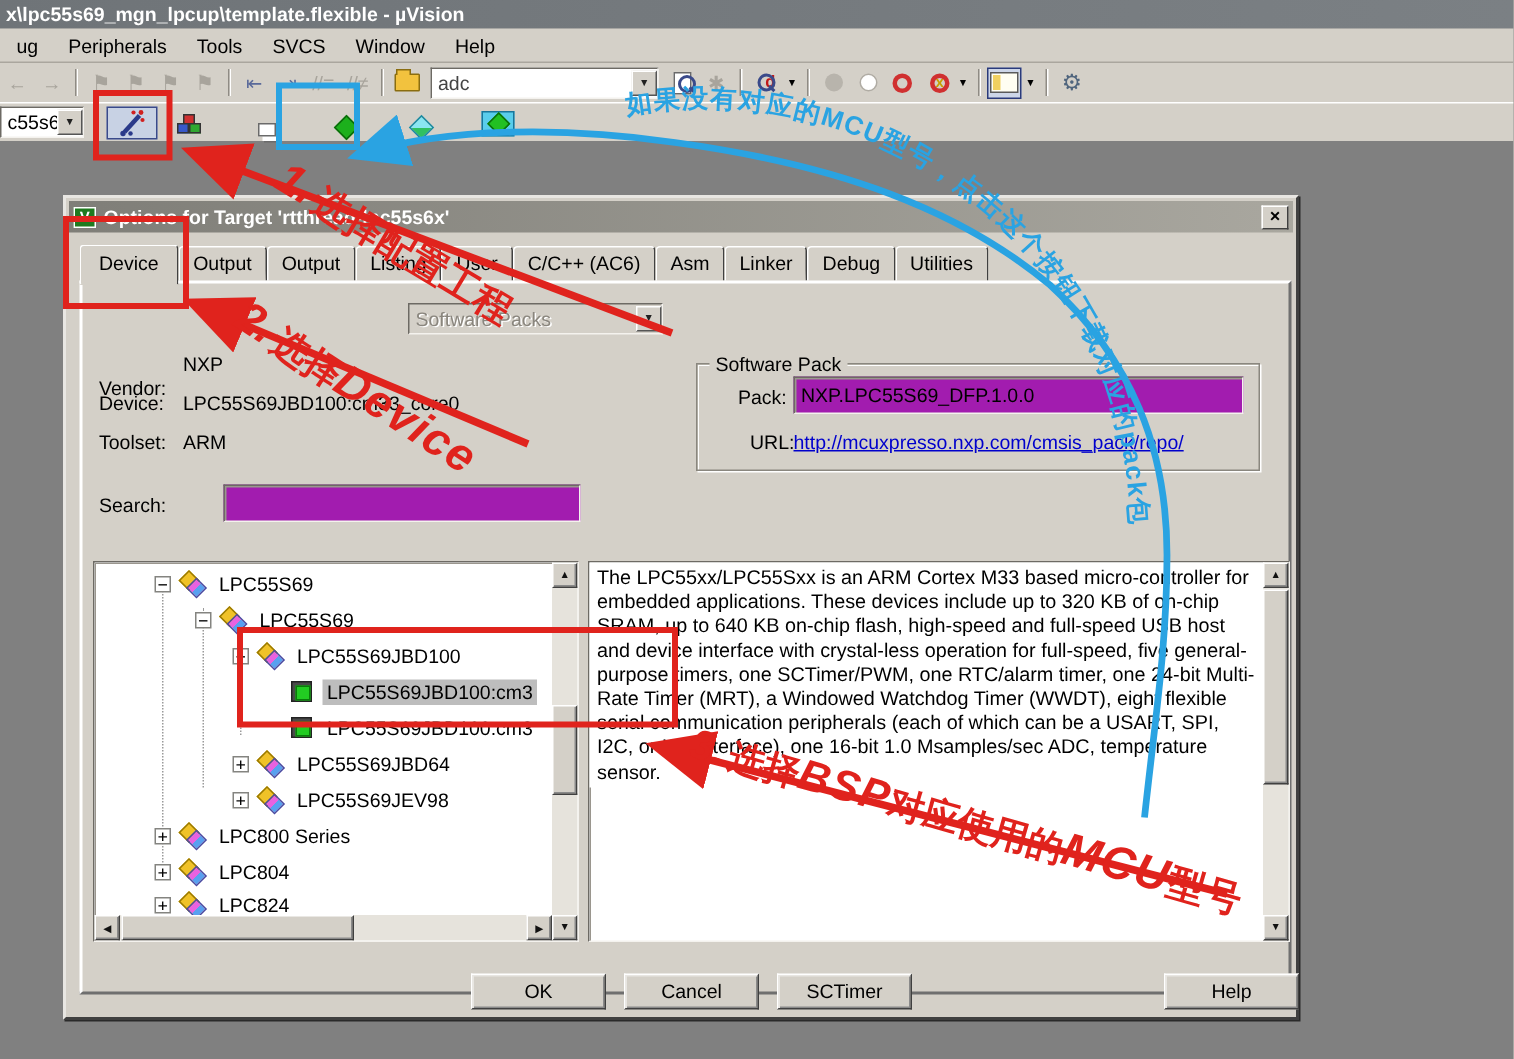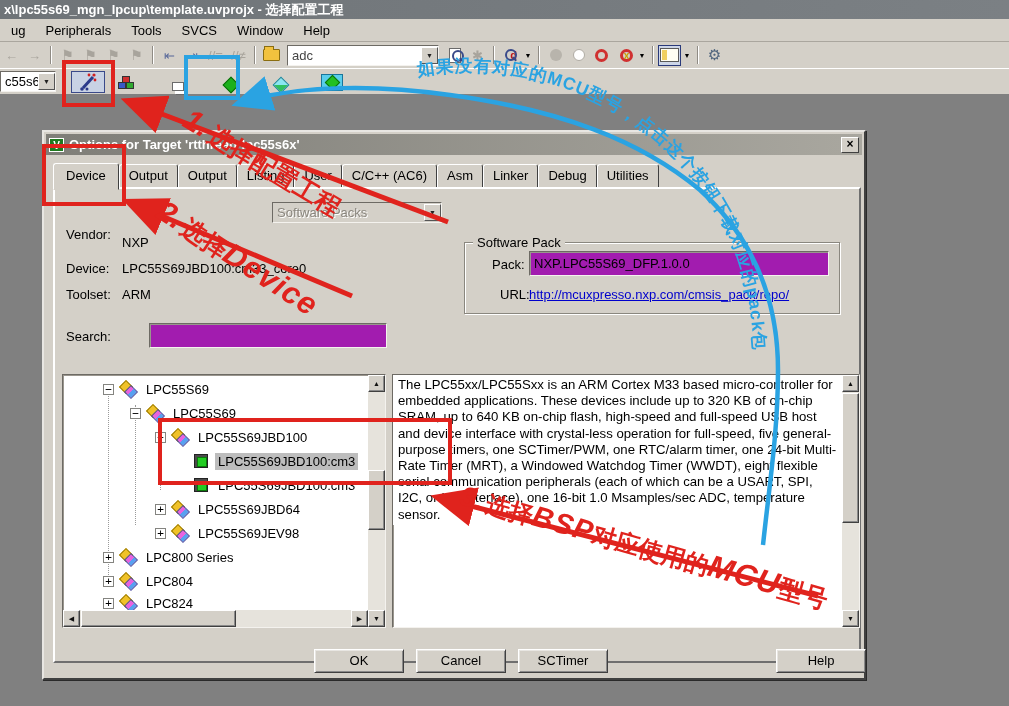--- a/index.html
+++ b/index.html
@@ -84,21 +84,21 @@
   .overlay { left:0; top:0; width:1009px; height:706px; z-index:50; pointer-events:none; }
   .anno { position:absolute; color:#e0231d; font-weight:bold; z-index:51; pointer-events:none; white-space:nowrap; transform-origin:left top; }
   .anno .num { font-size:30px; font-style:italic; }
   .anno .cjk { font-size:25px; }
   .anno .lat { font-size:31px; font-style:italic; letter-spacing:1px; }
 </style>
 </head>
 <body>
 
 <div class="abs titlebar">
-  <span>x\lpc55s69_mgn_lpcup\template.uvprojx - 选择配置工程</span>
+  <span>x\lpc55s69_mgn_lpcup\template.flexible - µVision</span>
 </div>
 
 <div class="abs menubar">
   <span class="menuitem">ug</span>
   <span class="menuitem">Peripherals</span>
   <span class="menuitem">Tools</span>
   <span class="menuitem">SVCS</span>
   <span class="menuitem">Window</span>
   <span class="menuitem">Help</span>
 </div>
@@ -214,21 +214,21 @@
       <span class="tab">Debug</span>
       <span class="tab">Utilities</span>
     </div>
     <div class="page"></div>
 
     <div class="abs combo disabled" style="left:226px;top:47px;width:170px">
       <span class="val">Software Packs</span>
       <span class="drop">▼</span>
     </div>
 
-    <span class="abs lbl" style="left:20px;top:72px">Vendor:</span>
+    <span class="abs lbl" style="left:20px;top:96px">Vendor:</span>
     <span class="abs lbl" style="left:76px;top:80px">NXP</span>
     <span class="abs lbl" style="left:20px;top:106px">Device:</span>
     <span class="abs lbl" style="left:76px;top:106px">LPC55S69JBD100:cm33_core0</span>
     <span class="abs lbl" style="left:20px;top:132px">Toolset:</span>
     <span class="abs lbl" style="left:76px;top:132px">ARM</span>
 
     <div class="abs group" style="left:418px;top:87px;width:376px;height:72px">
       <span class="grouplbl">Software Pack</span>
       <span class="abs lbl" style="left:27px;top:14px">Pack:</span>
       <div class="abs sunken" style="left:64px;top:8px;width:300px;height:25px;line-height:23px;padding:0 4px">NXP.LPC55S69_DFP.1.0.0</div>

